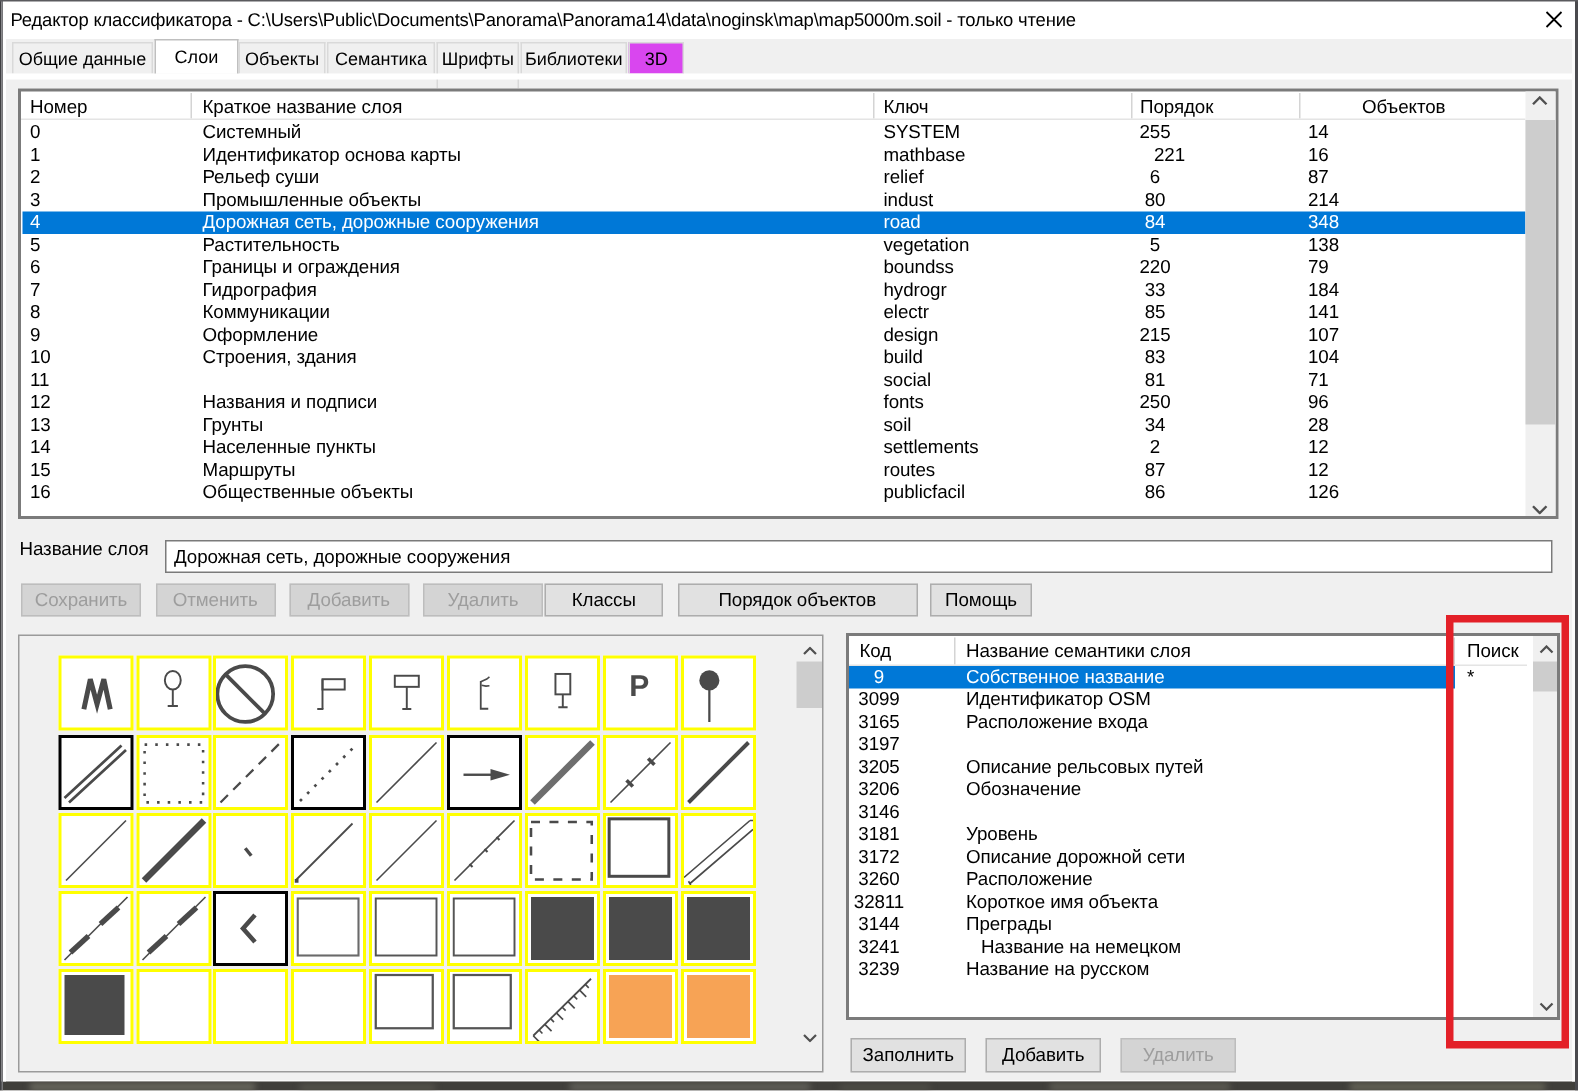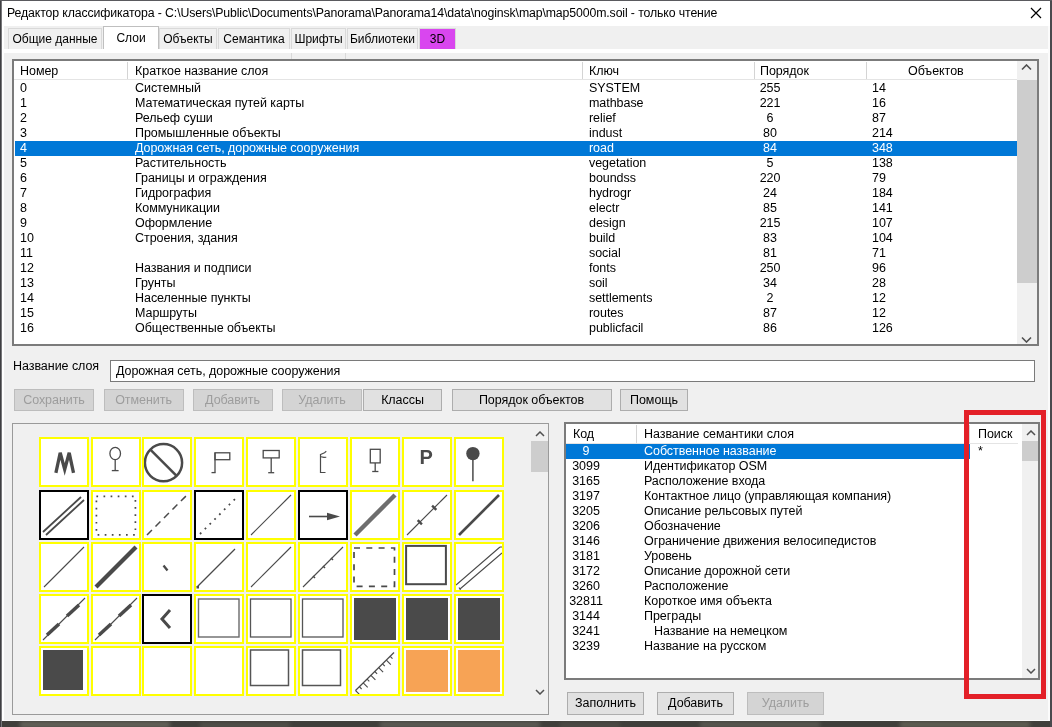--- a/index.html
+++ b/index.html
@@ -46,23 +46,23 @@
 <div id="mrows">
 <div class="row" style="left:15px;top:80.5px;width:1002px;">
       <span class="cell" style="left:5px;">0</span>
       <span class="cell" style="left:120px;">Системный</span>
       <span class="cell" style="left:574px;">SYSTEM</span>
       <span class="cell" style="left:735px;width:40px;text-align:center;">255</span>
       <span class="cell" style="left:857px;">14</span>
     </div>
 <div class="row" style="left:15px;top:95.5px;width:1002px;">
       <span class="cell" style="left:5px;">1</span>
-      <span class="cell" style="left:120px;">Математическая путей карты</span>
+      <span class="cell" style="left:120px;">Идентификатор основа карты</span>
       <span class="cell" style="left:574px;">mathbase</span>
-      <span class="cell" style="left:735px;width:40px;text-align:center;">221</span>
+      <span class="cell" style="left:735px;width:40px;text-align:right;">221</span>
       <span class="cell" style="left:857px;">16</span>
     </div>
 <div class="row" style="left:15px;top:110.5px;width:1002px;">
       <span class="cell" style="left:5px;">2</span>
       <span class="cell" style="left:120px;">Рельеф суши</span>
       <span class="cell" style="left:574px;">relief</span>
       <span class="cell" style="left:735px;width:40px;text-align:center;">6</span>
       <span class="cell" style="left:857px;">87</span>
     </div>
 <div class="row" style="left:15px;top:125.5px;width:1002px;">
@@ -90,21 +90,21 @@
       <span class="cell" style="left:5px;">6</span>
       <span class="cell" style="left:120px;">Границы и ограждения</span>
       <span class="cell" style="left:574px;">boundss</span>
       <span class="cell" style="left:735px;width:40px;text-align:center;">220</span>
       <span class="cell" style="left:857px;">79</span>
     </div>
 <div class="row" style="left:15px;top:185.5px;width:1002px;">
       <span class="cell" style="left:5px;">7</span>
       <span class="cell" style="left:120px;">Гидрография</span>
       <span class="cell" style="left:574px;">hydrogr</span>
-      <span class="cell" style="left:735px;width:40px;text-align:center;">24</span>
+      <span class="cell" style="left:735px;width:40px;text-align:center;">33</span>
       <span class="cell" style="left:857px;">184</span>
     </div>
 <div class="row" style="left:15px;top:200.5px;width:1002px;">
       <span class="cell" style="left:5px;">8</span>
       <span class="cell" style="left:120px;">Коммуникации</span>
       <span class="cell" style="left:574px;">electr</span>
       <span class="cell" style="left:735px;width:40px;text-align:center;">85</span>
       <span class="cell" style="left:857px;">141</span>
     </div>
 <div class="row" style="left:15px;top:215.5px;width:1002px;">
@@ -377,33 +377,31 @@
 <div class="row" style="left:566px;top:459px;width:404px;">
       <span class="cell" style="left:0px;width:40px;text-align:center;">3099</span>
       <span class="cell" style="left:78px;">Идентификатор OSM</span>
     </div>
 <div class="row" style="left:566px;top:474px;width:404px;">
       <span class="cell" style="left:0px;width:40px;text-align:center;">3165</span>
       <span class="cell" style="left:78px;">Расположение входа</span>
     </div>
 <div class="row" style="left:566px;top:489px;width:404px;">
       <span class="cell" style="left:0px;width:40px;text-align:center;">3197</span>
-      <span class="cell" style="left:78px;">Контактное лицо (управляющая компания)</span>
     </div>
 <div class="row" style="left:566px;top:504px;width:404px;">
       <span class="cell" style="left:0px;width:40px;text-align:center;">3205</span>
       <span class="cell" style="left:78px;">Описание рельсовых путей</span>
     </div>
 <div class="row" style="left:566px;top:519px;width:404px;">
       <span class="cell" style="left:0px;width:40px;text-align:center;">3206</span>
       <span class="cell" style="left:78px;">Обозначение</span>
     </div>
 <div class="row" style="left:566px;top:534px;width:404px;">
       <span class="cell" style="left:0px;width:40px;text-align:center;">3146</span>
-      <span class="cell" style="left:78px;">Ограничение движения велосипедистов</span>
     </div>
 <div class="row" style="left:566px;top:549px;width:404px;">
       <span class="cell" style="left:0px;width:40px;text-align:center;">3181</span>
       <span class="cell" style="left:78px;">Уровень</span>
     </div>
 <div class="row" style="left:566px;top:564px;width:404px;">
       <span class="cell" style="left:0px;width:40px;text-align:center;">3172</span>
       <span class="cell" style="left:78px;">Описание дорожной сети</span>
     </div>
 <div class="row" style="left:566px;top:579px;width:404px;">

